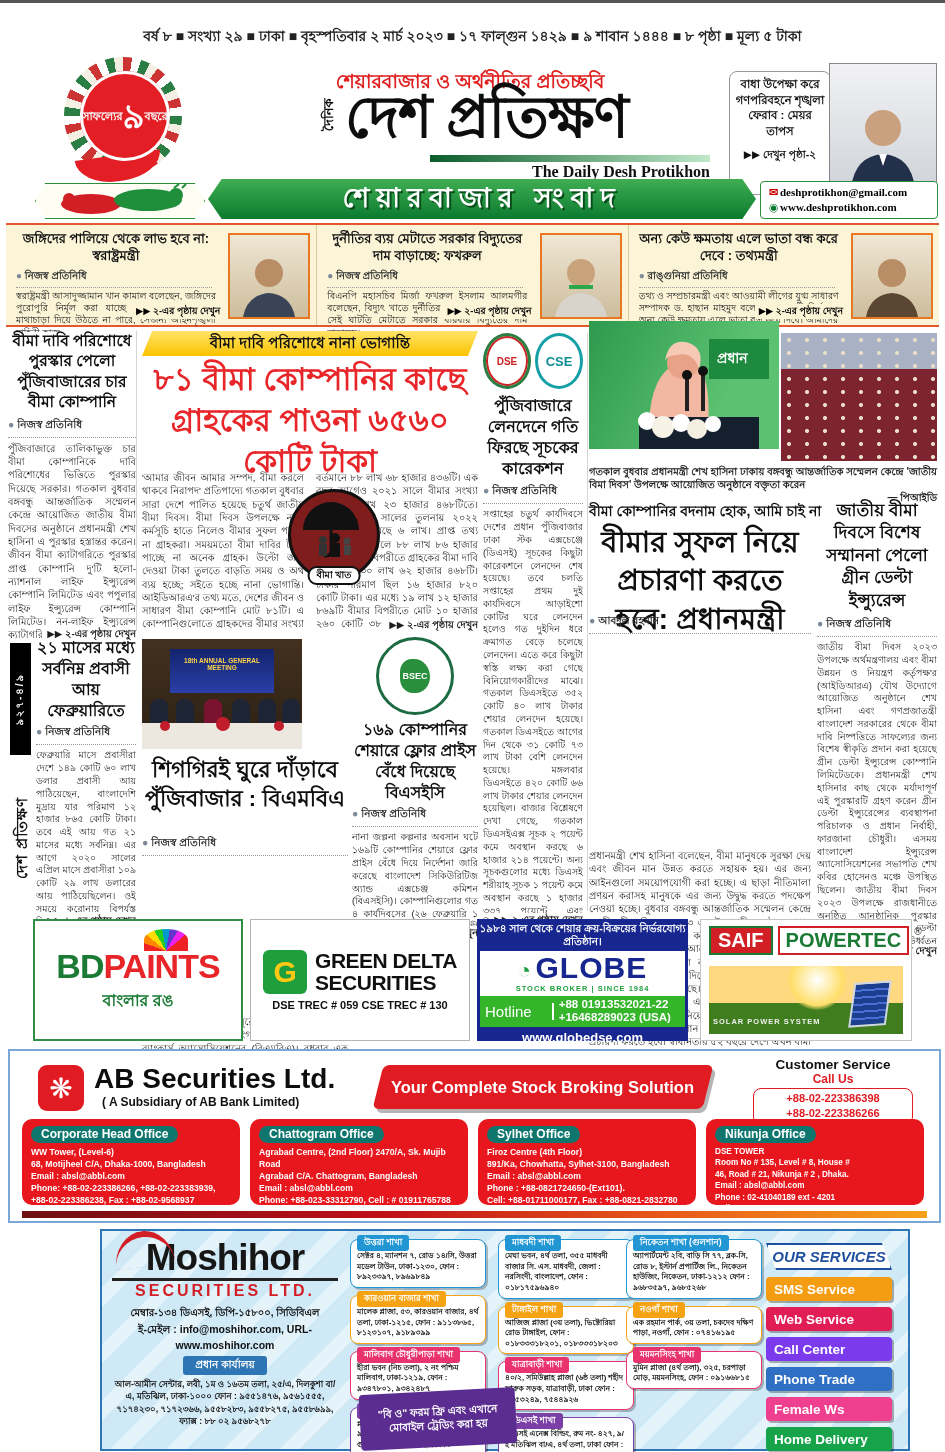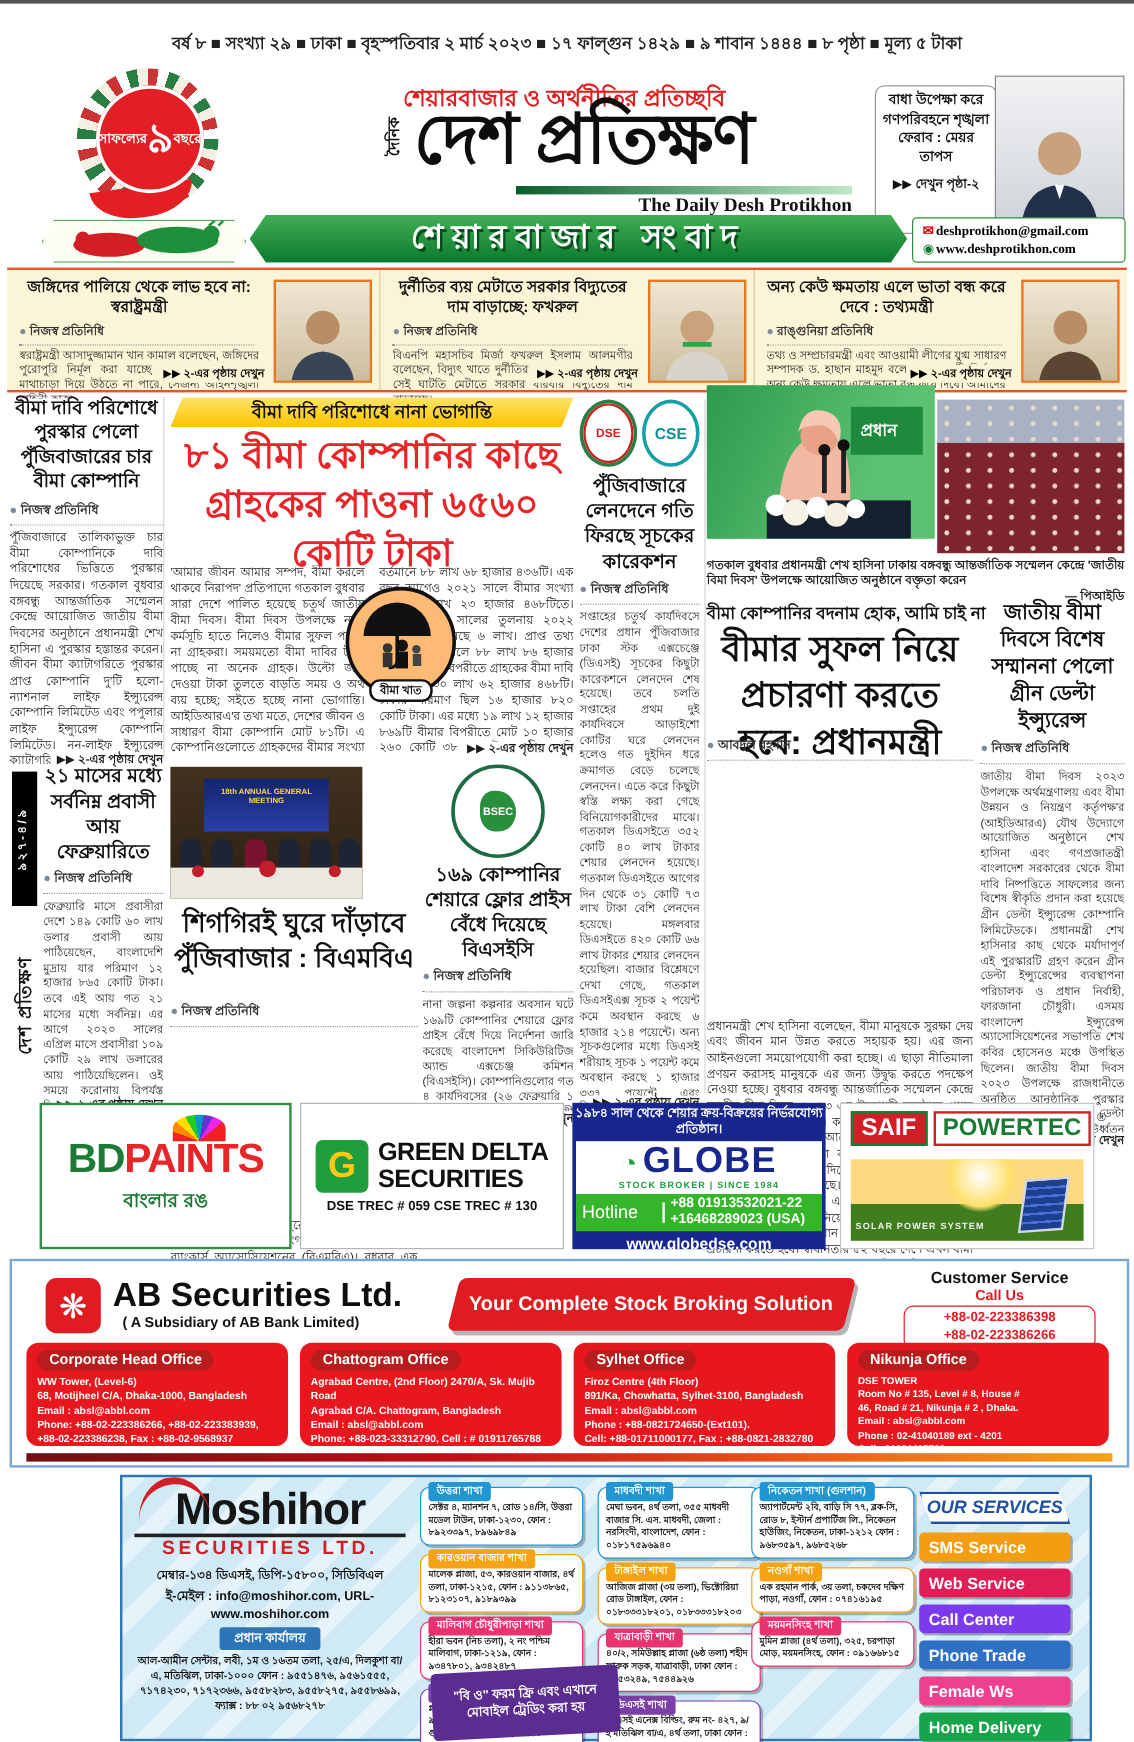--- a/index.html
+++ b/index.html
@@ -48,21 +48,21 @@
   .hl{font-weight:900;color:#0f0f0f;text-align:center;line-height:1.32;}
   .byline{font-size:10.5px;font-weight:bold;color:#333;border-bottom:1px dotted #999;padding-bottom:3px;}
   .byline .dot{color:#7d8a99;}
   .body{font-size:9.8px;line-height:1.36;color:#1c1c1c;text-align:justify;overflow:hidden;position:relative;}
   .more{position:absolute;right:0;bottom:0;font-weight:900;background:#fff;padding-left:5px;font-size:9.8px;}
   .colrule{border-right:1px solid #d5d5d5;}
   
   .kicker{left:142px;top:328px;width:336px;height:25px;background:linear-gradient(#ffe468,#fcc200);
     clip-path:polygon(3% 0,100% 0,97% 100%,0 100%);display:flex;align-items:center;justify-content:center;font-size:15px;font-weight:900;color:#111;}
   .mainhl{left:142px;top:357px;width:336px;text-align:center;color:#e8262a;font-size:31px;font-weight:900;line-height:1.32;}
-  .insure-icon{left:288px;top:486px;width:86px;height:86px;background:#fdba74;border:3px solid #111;border-radius:50%;z-index:3;}
+  .insure-icon{left:288px;top:486px;width:86px;height:86px;background:#7f1d1d;border:3px solid #111;border-radius:50%;z-index:3;}
   .insure-label{position:absolute;left:50%;bottom:-7px;transform:translateX(-50%);background:#fff;border:2px solid #111;border-radius:9px;font-size:9.5px;font-weight:900;padding:0 7px;white-space:nowrap;}
   
   .ph-hasina{left:589px;top:318px;width:190px;height:128px;background:linear-gradient(115deg,#2e9a4d,#5cc272 70%);}
   .ph-aud{left:781px;top:330px;width:156px;height:128px;
     background:radial-gradient(circle at 8px 6px,#e8dcc8 1.6px,transparent 2.4px) 0 40px/18px 13px repeat,linear-gradient(#a8b2c4 0 28%,#7e2430 28% 100%);}
   .caption{left:589px;top:462px;width:348px;font-size:10px;font-weight:bold;color:#222;line-height:1.3;text-align:justify;}
   .credit{position:absolute;right:0;bottom:-13px;font-weight:900;font-size:10px;}
   .ph-agm{left:142px;top:636px;width:160px;height:110px;background:linear-gradient(#43311f,#2b2014);}
   .agm-screen{position:absolute;left:28px;top:10px;width:104px;height:44px;background:linear-gradient(#13246e,#2a3fa8);color:#ffd24a;
     font-size:6.5px;font-weight:bold;text-align:center;padding-top:8px;box-sizing:border-box;}
@@ -116,21 +116,21 @@
   .ab-logo{position:absolute;left:28px;top:14px;width:46px;height:46px;background:#e11b22;border-radius:9px;color:#fff;font-size:28px;display:flex;align-items:center;justify-content:center;}
   .ab-name{position:absolute;left:84px;top:12px;font-size:28px;color:#0d0d0d;font-weight:600;}
   .ab-sub{position:absolute;left:92px;top:44px;font-size:12px;font-weight:bold;color:#111;}
   .ab-banner{position:absolute;left:368px;top:14px;width:330px;height:44px;background:#e11b22;transform:skewX(-14deg);border-radius:6px;box-shadow:4px 4px 0 #b5b5b5;display:flex;align-items:center;justify-content:center;}
   .ab-banner span{transform:skewX(14deg);color:#fff;font-size:16.5px;font-weight:bold;}
   .ab-cs{position:absolute;right:26px;top:6px;width:160px;text-align:center;}
   .ab-cs .t{font-size:13.5px;font-weight:bold;color:#111;}
   .ab-cs .c{font-size:12px;font-weight:bold;color:#e11b22;}
   .ab-phone{border:1.5px solid #e11b22;border-radius:8px;margin-top:2px;padding:2px 4px;color:#e11b22;font-size:11px;font-weight:900;line-height:1.4;}
   .office{position:absolute;top:68px;width:218px;height:86px;background:#e8161d;border-radius:10px;padding:5px 9px;box-sizing:border-box;}
-  .office .pill{display:inline-block;background:#b91c1c;color:#fff;border-radius:10px;font-size:12px;font-weight:bold;padding:1px 10px 2px;margin-bottom:3px;}
+  .office .pill{display:inline-block;background:#0f766e;color:#fff;border-radius:10px;font-size:12px;font-weight:bold;padding:1px 10px 2px;margin-bottom:3px;}
   .office .tx{color:#fff;font-size:8.6px;font-weight:bold;line-height:1.4;white-space:pre-line;}
   .ab-div{position:absolute;left:12px;right:12px;top:160px;height:7px;background:linear-gradient(90deg,#6e1012,#c01018 40%,#e85c1a 72%,#f6a21a);}
   
   .mos{left:100px;top:1226px;width:806px;height:218px;border:2px solid #2e75b6;background:
     repeating-linear-gradient(135deg,rgba(255,255,255,.45) 0 14px,rgba(255,255,255,0) 14px 40px),#cfe9f7;}
   .mos-left{position:absolute;left:10px;top:8px;width:226px;text-align:center;}
   .mos-name{font-size:37px;font-weight:900;color:#161616;letter-spacing:-1px;border-bottom:3px solid #222;line-height:1.05;position:relative;}
   .mos-arc{position:absolute;left:2px;top:-8px;width:60px;height:30px;border-top:6px solid #d21f26;border-radius:50%/100% 100% 0 0;border-left:0;border-right:0;border-bottom:0;transform:rotate(-6deg);}
   .mos-sub{color:#d21f26;font-size:16px;font-weight:900;letter-spacing:3px;margin-top:1px;}
   .mos-mem{font-size:10px;font-weight:900;color:#111;margin-top:5px;}

